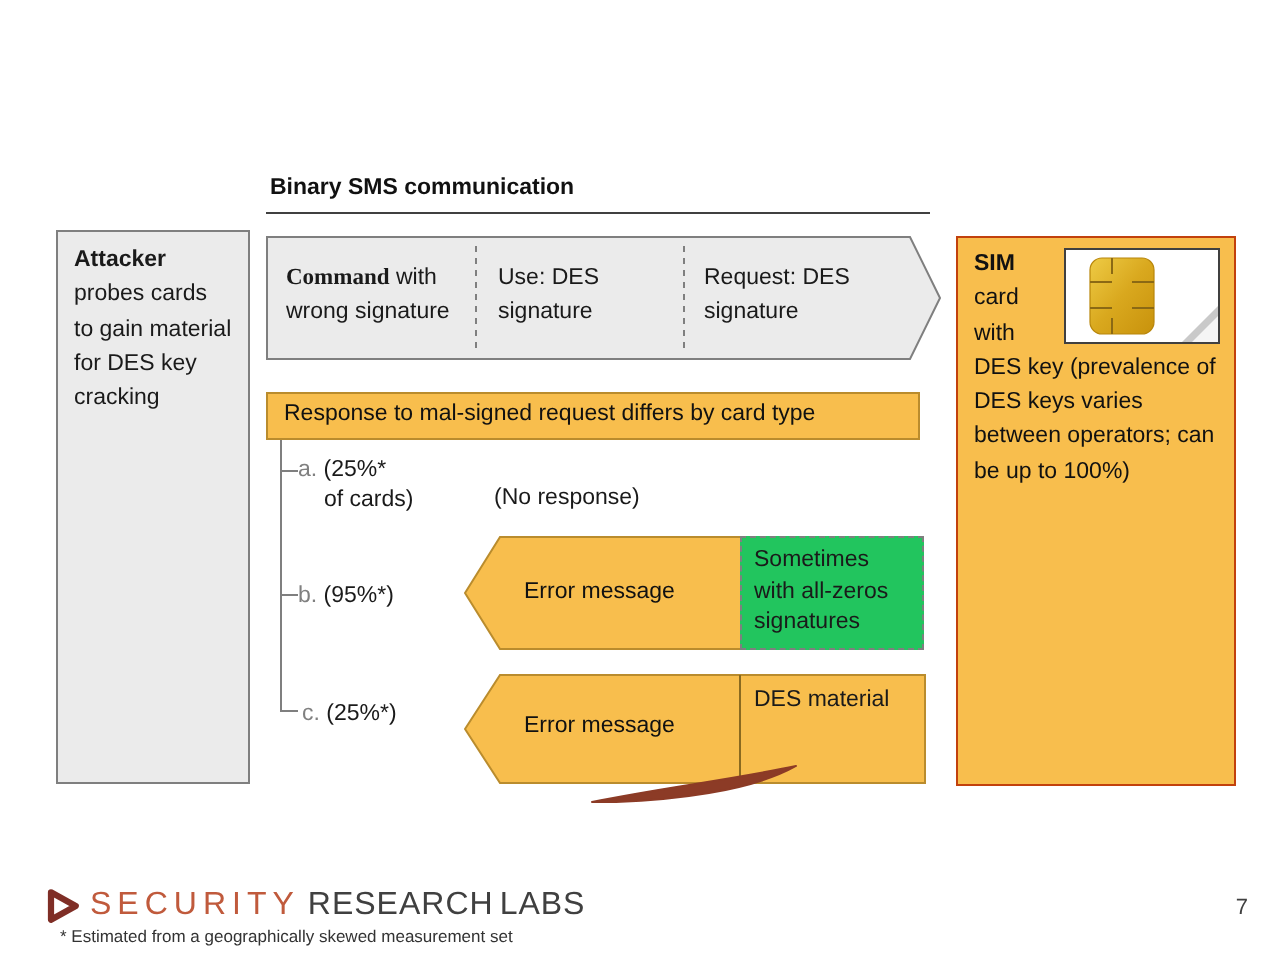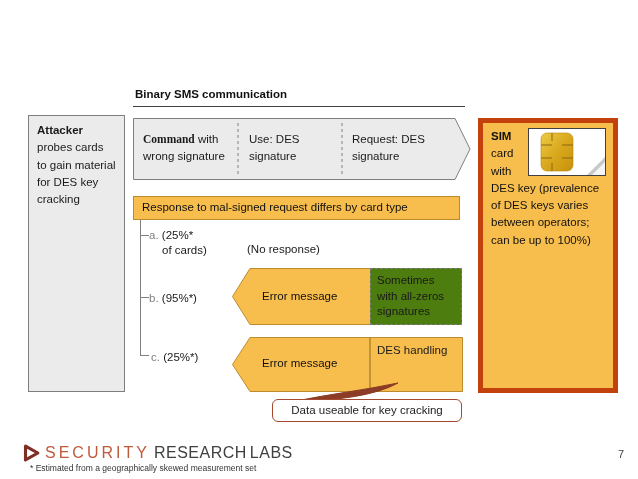--- a/index.html
+++ b/index.html
@@ -38,34 +38,34 @@
   .branch-label { font-size:11.5px; line-height:1.3; white-space:nowrap; }
   .branch-id { color:#808080; }
   .branch-line2 { padding-left:13px; }
 
   .no-response { left:247px; top:243px; font-size:11.5px; }
 
   .box-label { font-size:11.5px; color:#111; }
 
   .dashed-note {
     left:370px; top:268px; width:92px; height:57px;
-    background:#4d7c0f; border:1px dashed #7F7F7F;
+    background:#22c55e; border:1px dashed #7F7F7F;
     padding:4px 6px; font-size:11.5px; line-height:1.35;
   }
   .des-note { left:377px; top:343px; width:80px; font-size:11.5px; line-height:1.35; }
 
   .callout {
     left:272px; top:399px; width:190px; height:23px;
     background:#ffffff; border:1px solid #A34A2E; border-radius:6px;
     font-size:11.5px; line-height:21px; text-align:center; color:#222;
   }
 
   .sim-box {
     left:478px; top:118px; width:140px; height:275px;
-    background:#F8BE4D; border:5px solid #c2410c;
+    background:#F8BE4D; border:1px solid #c2410c;
     padding:5px 8px; font-size:11.5px; line-height:1.5; color:#111;
   }
   .sim-box b { font-weight:bold; }
   .sim-img {
     float:right; width:78px; height:48px; background:#ffffff;
     border:1px solid #404040; margin:0 -1px 3px 4px;
   }
 
   .logo { left:20px; top:441px; height:24px; display:flex; align-items:center;text-align:center; }
   .logo-security { color:#C05A3C; font-size:16px; letter-spacing:3px; margin-left:3px; }
@@ -126,27 +126,26 @@
 
   <div class="abs branch-label" style="left:151px; top:350px;">
     <span class="branch-id">c.</span>
     <span>(25%*)</span>
   </div>
   <svg class="abs" style="left:232px; top:337px;" width="232" height="55">
     <polygon points="18,0.5 230.5,0.5 230.5,54.5 18,54.5 0.5,27.5" fill="#F8BE4D" stroke="#BA8C2D" stroke-width="1"></polygon>
     <line x1="138" y1="0.5" x2="138" y2="54.5" stroke="#8a6a20" stroke-width="1"></line>
   </svg>
   <div class="abs box-label" style="left:262px; top:357px;">Error message</div>
-  <div class="abs des-note">DES handling</div>
+  <div class="abs des-note">DES material</div>
 
   <svg class="abs" style="left:290px; top:380px;" width="120" height="22">
     <path d="M 6,21 C 40,14 75,10 108,3 C 85,16 45,20 18,21 Z" fill="#8C3B26" stroke="#8C3B26" stroke-width="1" stroke-linejoin="round"></path>
   </svg>
 
-  <div class="abs callout">Data useable for key cracking</div>
 
   <div class="abs sim-box">
     <div class="sim-img">
       <svg width="76" height="46" viewBox="0 0 76 46">
         <defs>
           <linearGradient id="gold" x1="0" y1="0" x2="1" y2="1">
             <stop offset="0" stop-color="#EECB45"></stop>
             <stop offset="0.5" stop-color="#D9A81E"></stop>
             <stop offset="1" stop-color="#C8920C"></stop>
           </linearGradient>

